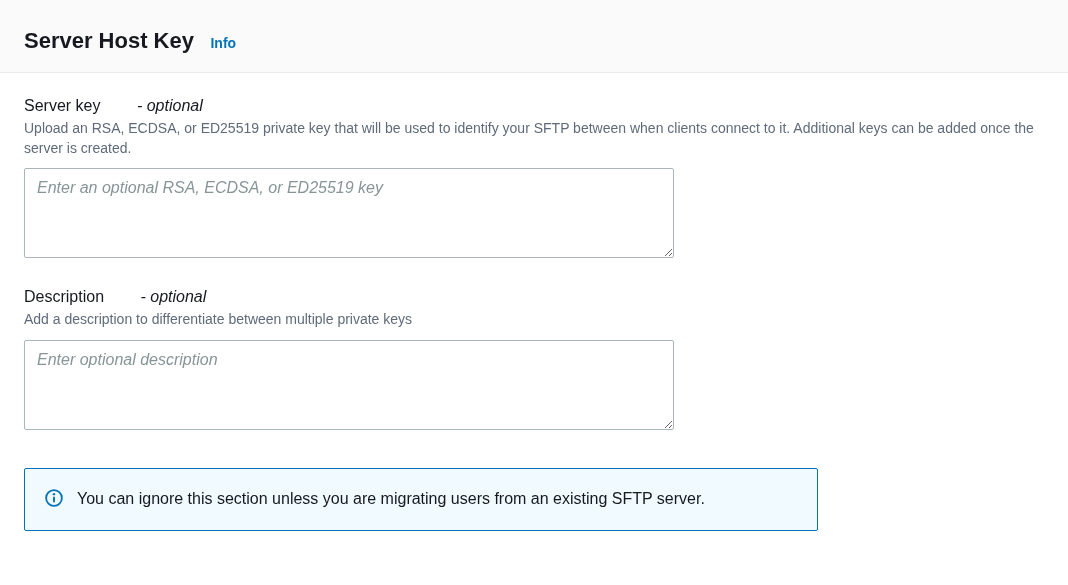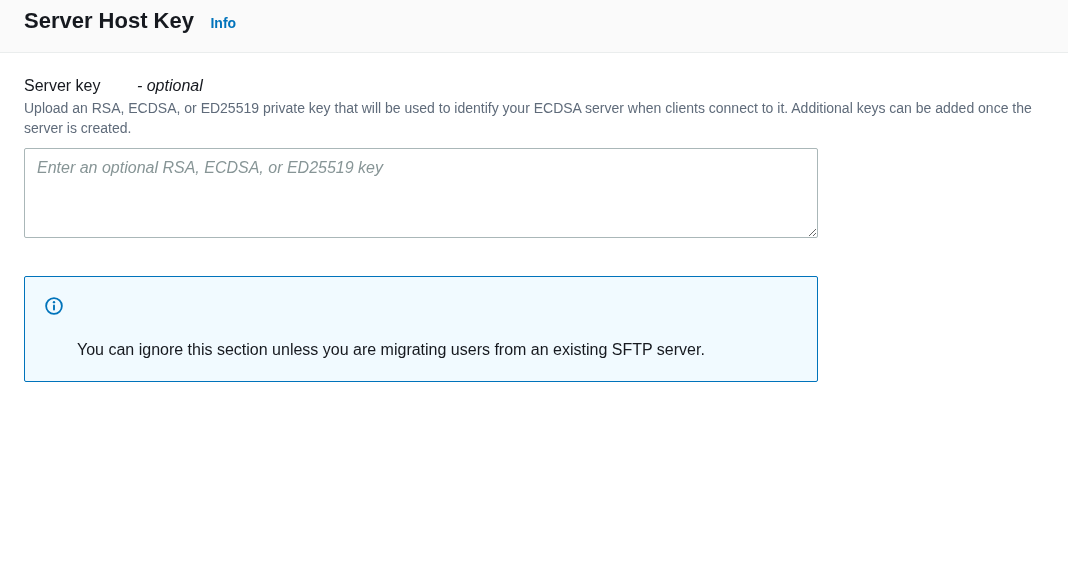--- a/index.html
+++ b/index.html
@@ -10,21 +10,21 @@
     body {
       font-family: "Amazon Ember", "Helvetica Neue", Helvetica, Arial, sans-serif;
       background: #ffffff;
       width: 1068px;
       height: 585px;
       overflow: hidden;
     }
     .header-bar {
       background: #fafafa;
       border-bottom: 1px solid #eaeded;
-      padding: 8px 24px 18px 24px;
+      padding: 28px 24px 18px 24px;
     }
     .header-title {
       display: inline;
       font-size: 22px;
       font-weight: 700;
       color: #16191f;
     }
     .info-link {
       display: inline;
       margin-left: 12px;
@@ -49,21 +49,21 @@
       font-weight: 400;
       margin-left: 32px;
     }
     .field-help {
       font-size: 14px;
       color: #5f6b7a;
       line-height: 1.4;
       margin-bottom: 10px;
     }
     .textarea {
-      width: 794px;
+      width: 650px;
       border: 1px solid #aab7b8;
       border-radius: 2px;
       padding: 8px 12px;
       font-size: 16px;
       font-style: italic;
       color: #16191f;
       resize: both;
       font-family: inherit;
       line-height: 1.4;
     }
@@ -91,41 +91,47 @@
     .info-icon-wrap {
       flex-shrink: 0;
       width: 18px;
       height: 18px;
       margin-top: 2px;
     }
     .info-box-text {
       font-size: 16px;
       color: #16191f;
       line-height: 1.55;
-      margin-top: 43px;
     }
   </style>
 </head>
 <body>
 
 <div class="header-bar">
   <span class="header-title">Server Host Key</span>
   <span class="info-link">Info</span>
 </div>
 
 <div class="content">
 
   <div class="field-block">
     <div class="field-label">
       <span>Server key</span><span class="optional"> - optional</span>
     </div>
-    <div class="field-help">Upload an RSA, ECDSA, or ED25519 private key that will be used to identify your ECDSA server when clients connect to it. Additional keys can be added once the server is created.</div>
+    <div class="field-help">Upload an RSA, ECDSA, or ED25519 private key that will be used to identify your SFTP between when clients connect to it. Additional keys can be added once the server is created.</div>
     <textarea class="textarea ta-private" placeholder="Enter an optional RSA, ECDSA, or ED25519 key" style=""></textarea>
   </div>
 
+  <div class="field-block">
+    <div class="field-label">
+      <span>Description</span><span class="optional"> - optional</span>
+    </div>
+    <div class="field-help">Add a description to differentiate between multiple private keys</div>
+    <textarea class="textarea ta-desc" placeholder="Enter optional description" style=""></textarea>
+  </div>
 
   <div class="info-box">
     <div class="info-icon-wrap">
       <svg width="18" height="18" viewBox="0 0 16 16" fill="none">
         <circle cx="8" cy="8" r="7" stroke="#0073bb" stroke-width="1.6"></circle>
         <circle cx="8" cy="4.6" r="1.05" fill="#0073bb"></circle>
         <rect x="7.15" y="6.6" width="1.7" height="5.4" rx="0.85" fill="#0073bb"></rect>
       </svg>
     </div>
     <div class="info-box-text">You can ignore this section unless you are migrating users from an existing SFTP server.</div>

